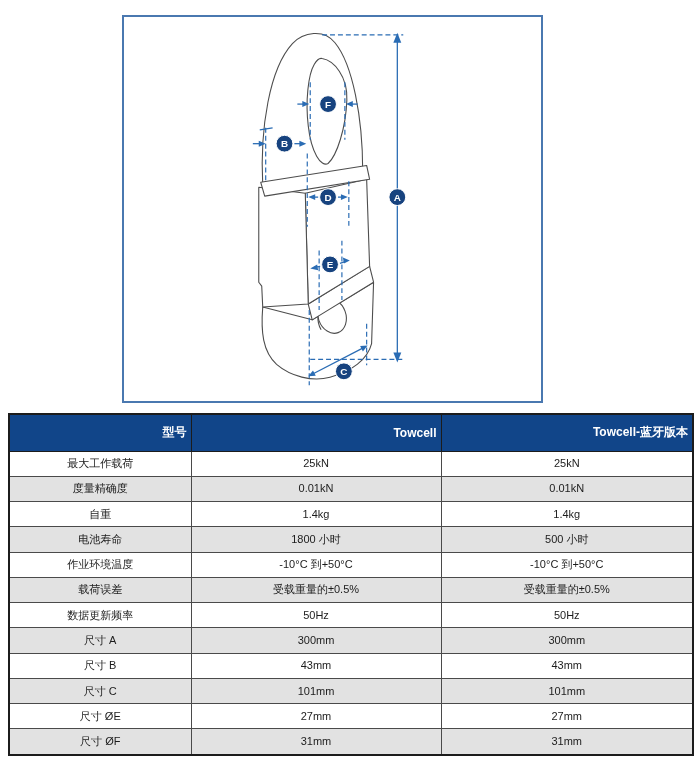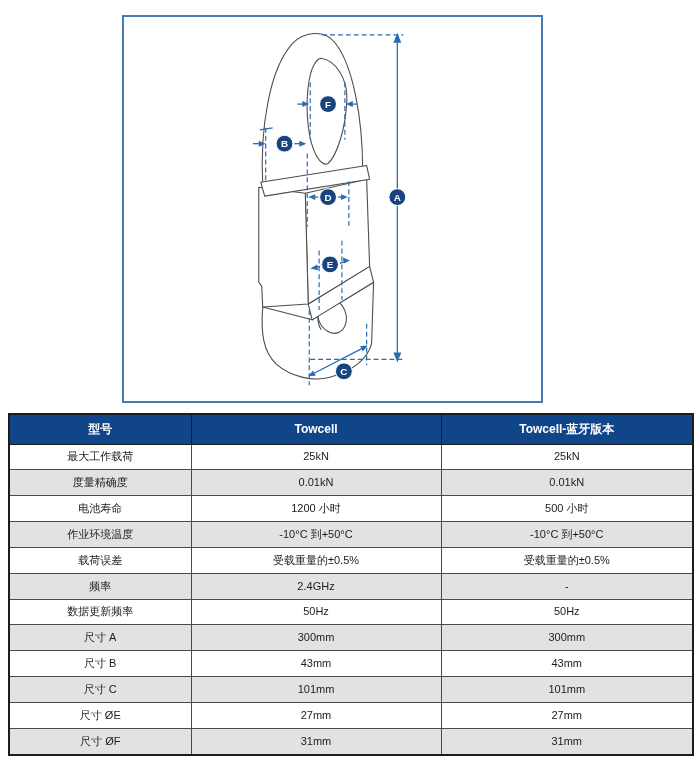--- a/index.html
+++ b/index.html
@@ -33,21 +33,21 @@
     font-size:10px;font-weight:bold;text-anchor:middle;
   }
   
   .spec-table{
     position:absolute;left:8px;top:413px;width:684px;height:343px;
     border-collapse:collapse;table-layout:fixed;
     border:2px solid #1c1c1c;
   }
   .spec-table th{
     background:var(--header-bg);color:#ffffff;font-size:12px;font-weight:bold;
-    height:30px;text-align:center;border:1px solid #1c1c1c;padding:0 4px;
+    height:37px;text-align:right;border:1px solid #1c1c1c;padding:0 4px;
   }
   .spec-table td{
     font-size:11px;color:#1c1c1c;text-align:center;
     border:1px solid #4a4a4a;padding:1px 4px;height:16px;line-height:15px;
     white-space:nowrap;overflow:hidden;
   }
   .spec-table tbody tr:nth-child(even) td{background:var(--zebra-bg);}
   .spec-table tbody tr:nth-child(odd) td{background:#ffffff;}
 </style>
 </head>
@@ -163,40 +163,40 @@
         <td>最大工作载荷</td>
         <td>25kN</td>
         <td>25kN</td>
       </tr>
       <tr>
         <td>度量精确度</td>
         <td>0.01kN</td>
         <td>0.01kN</td>
       </tr>
       <tr>
+        <td>自重</td>
+        <td>1.4kg</td>
+        <td>1.4kg</td>
+      </tr>
+      <tr>
         <td>电池寿命</td>
-        <td>1200 小时</td>
+        <td>1800 小时</td>
         <td>500 小时</td>
       </tr>
       <tr>
         <td>作业环境温度</td>
         <td>-10°C 到+50°C</td>
         <td>-10°C 到+50°C</td>
       </tr>
       <tr>
         <td>载荷误差</td>
         <td>受载重量的±0.5%</td>
         <td>受载重量的±0.5%</td>
       </tr>
       <tr>
-        <td>频率</td>
-        <td>2.4GHz</td>
-        <td>-</td>
-      </tr>
-      <tr>
         <td>数据更新频率</td>
         <td>50Hz</td>
         <td>50Hz</td>
       </tr>
       <tr>
         <td>尺寸 A</td>
         <td>300mm</td>
         <td>300mm</td>
       </tr>
       <tr>

